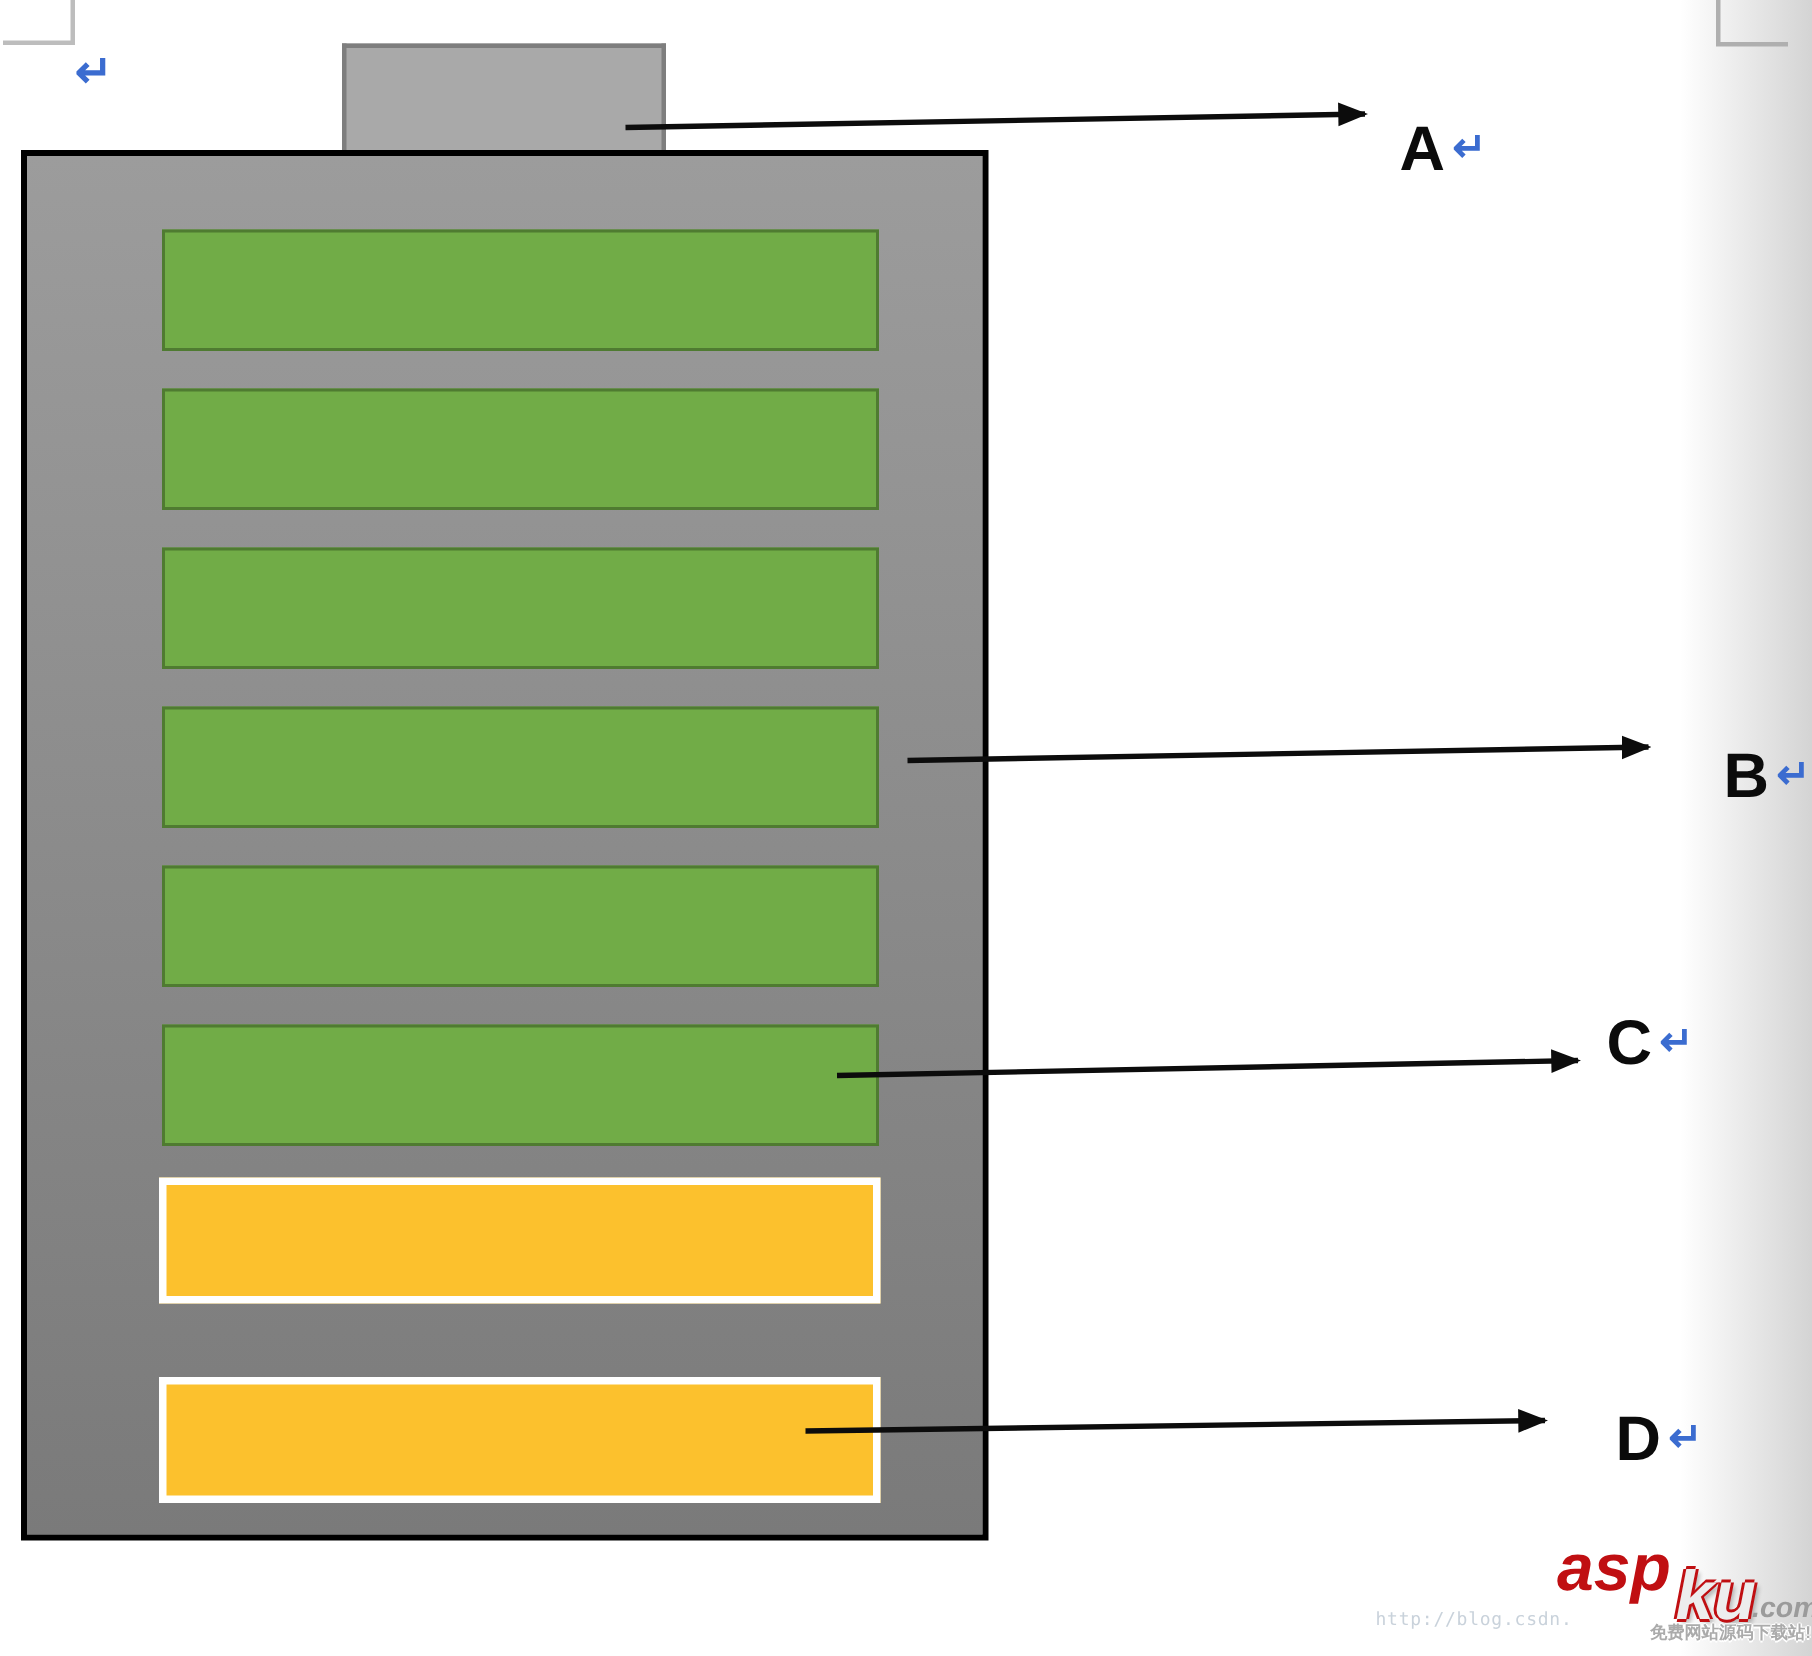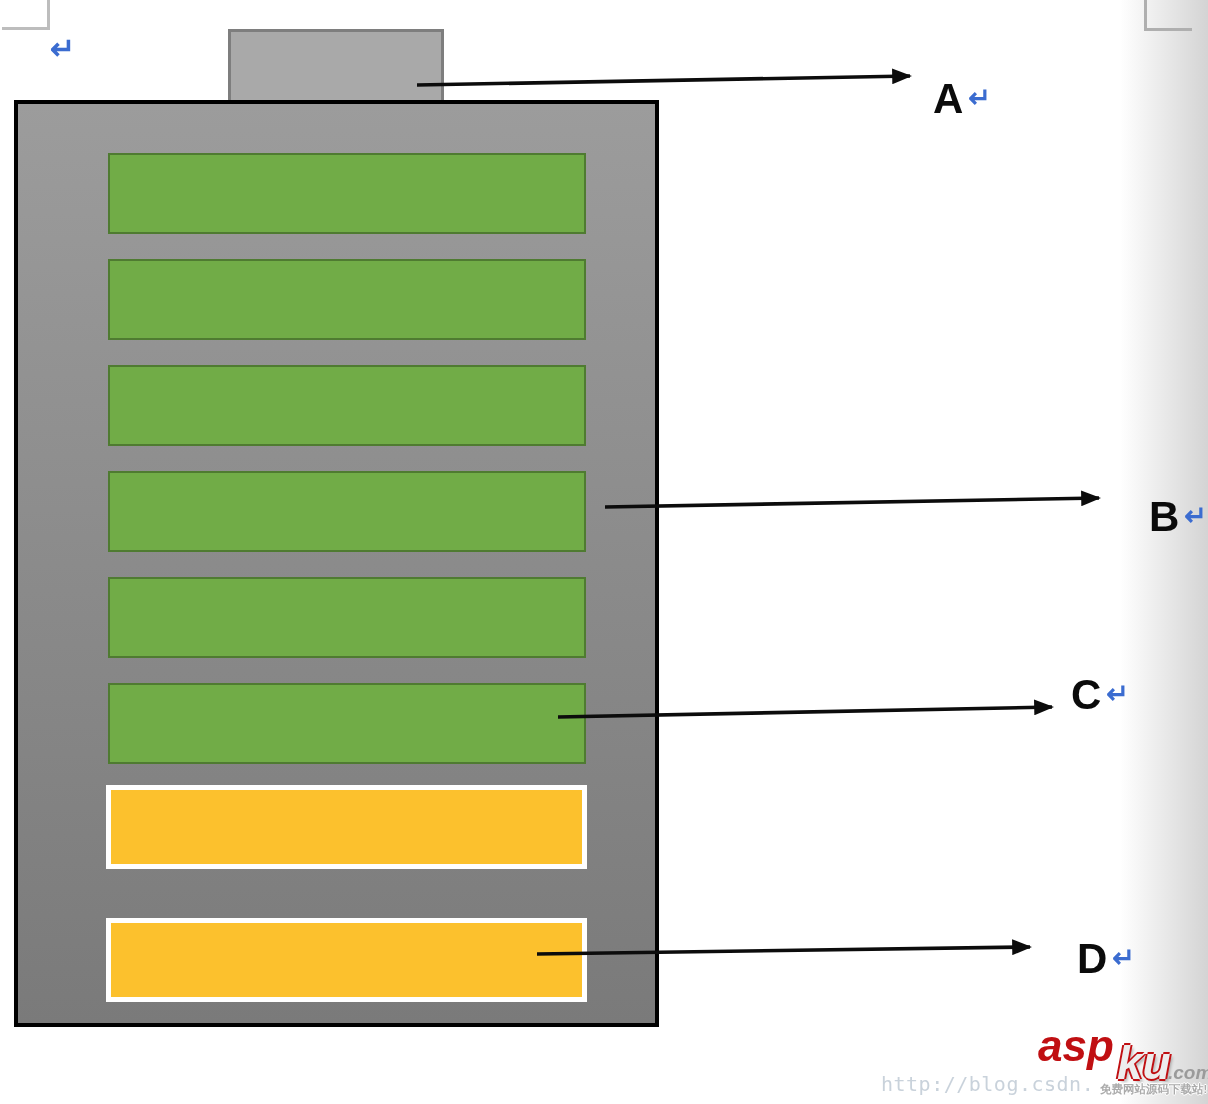--- a/index.html
+++ b/index.html
@@ -65,22 +65,22 @@
     font-size:42px; font-weight:600; color:#0b0b0b; line-height:1;
   }
   .callout-label .pmark{font-size:27px; margin-top:7px; margin-left:5px;}
   .pos-a{left:933px; top:78px;}
   .pos-b{left:1149px; top:496px;}
   .pos-c{left:1071px; top:674px;}
   .pos-d{left:1077px; top:938px;}
 
   
   .wm-url{
-    position:absolute; left:881px; top:1072px; z-index:2;
-    font-family:"DejaVu Sans Mono", monospace; font-size:20px; letter-spacing:0.5px;
+    position:absolute; left:917px; top:1072px; z-index:2;
+    font-family:"DejaVu Sans Mono", monospace; font-size:12px; letter-spacing:0.5px;
     color:var(--url-gray-blue,#C9D2DB); white-space:nowrap;
   }
   .wm-asp{
     position:absolute; left:1038px; top:1024px; z-index:3;
     font-style:italic; font-weight:bold; font-size:44px; line-height:1;
     color:var(--brand-red,#C00F12);
   }
   .wm-ku{
     position:absolute; left:1117px; top:1040px; z-index:3;
     font-style:italic; font-weight:bold; font-size:46px; line-height:1;

